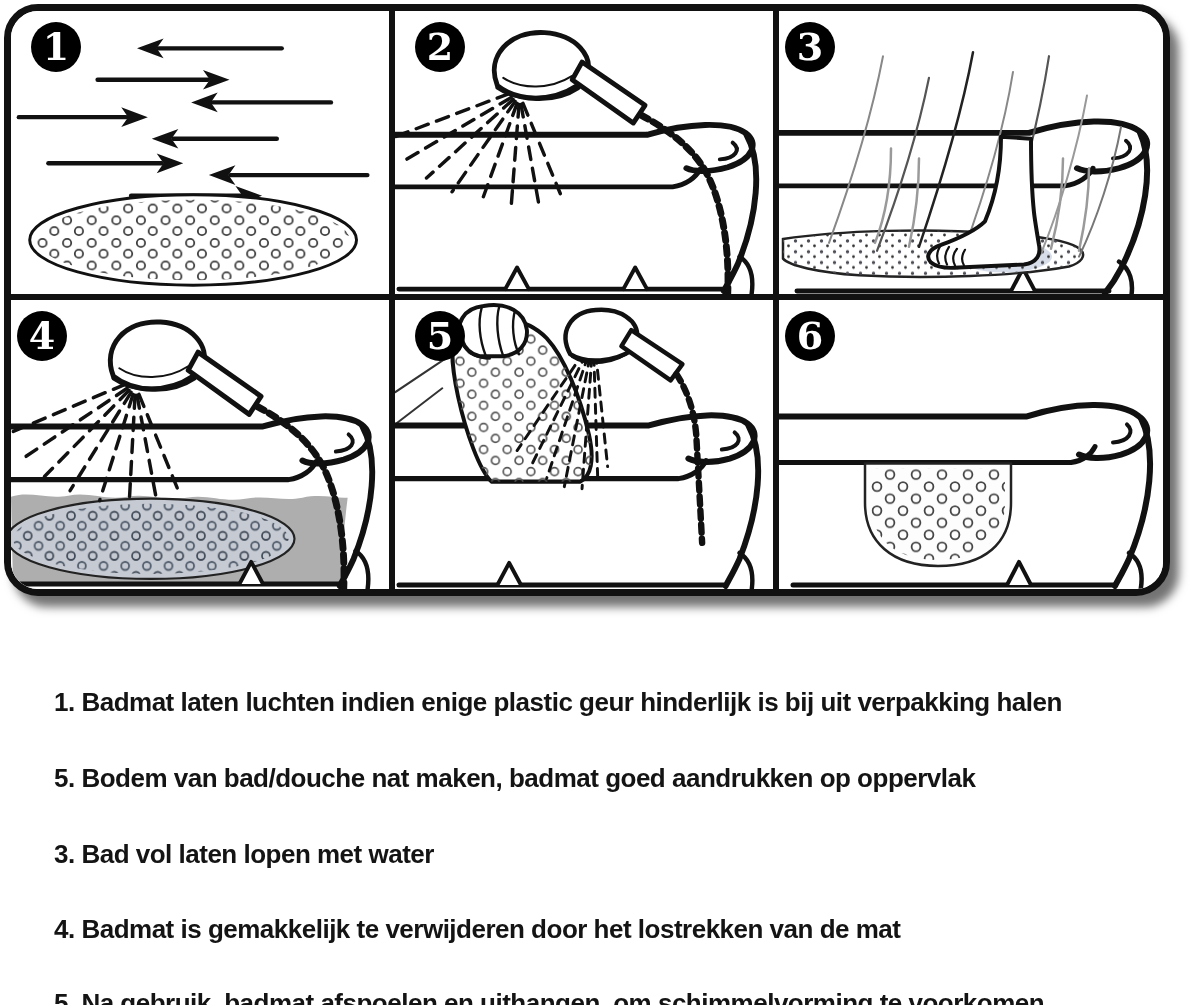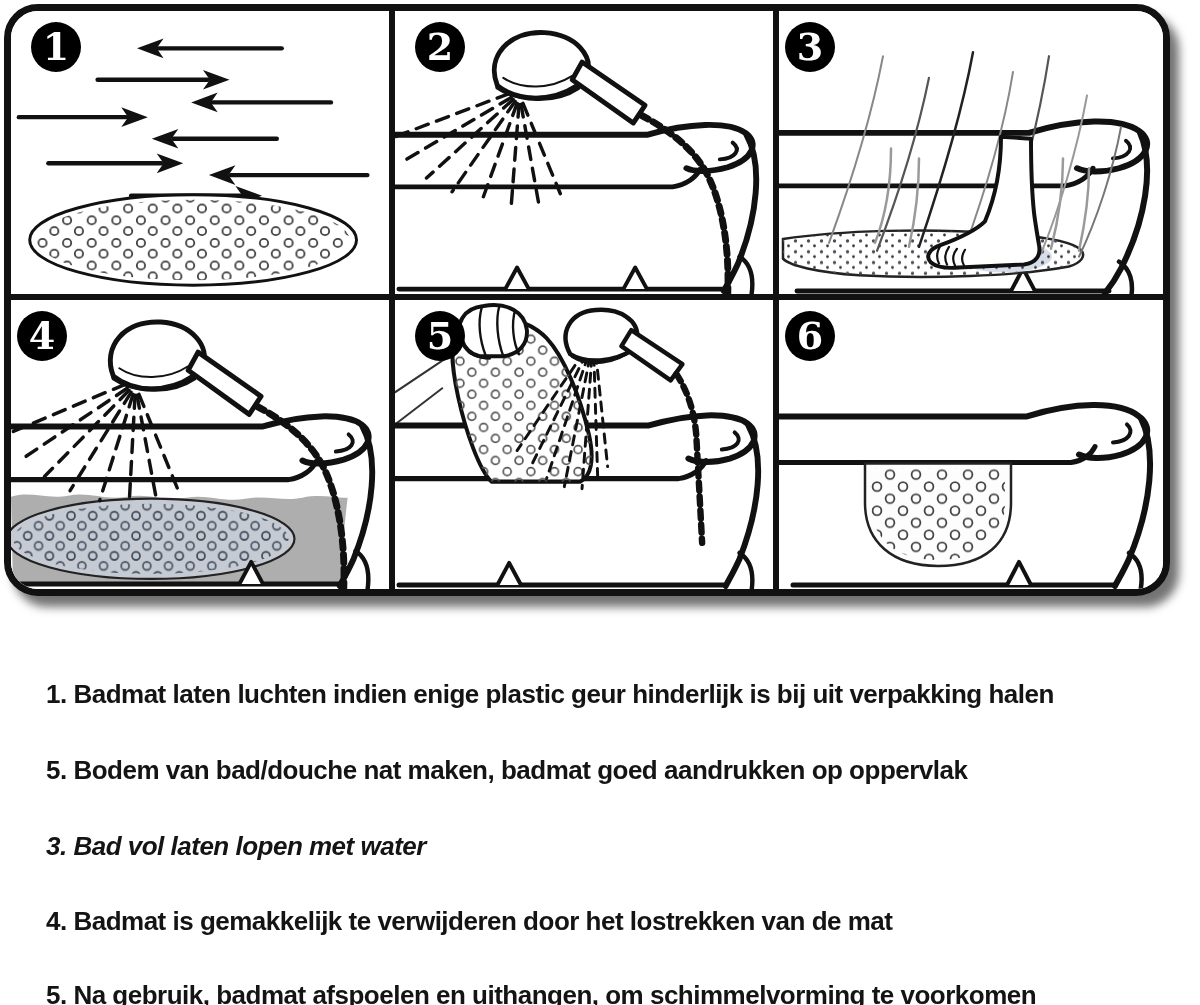--- a/index.html
+++ b/index.html
@@ -12,23 +12,23 @@
   .panel{position:relative;background:#fff;}
   .panel.br{border-right:6px solid #111;}
   .panel.bb{border-bottom:6px solid #111;}
   .panel svg{position:absolute;inset:0;width:100%;height:100%;}
   .badge{position:absolute;width:50px;height:50px;border-radius:50%;background:#000;color:#fff;
          display:flex;align-items:center;justify-content:center;
          font-family:"DejaVu Serif",serif;font-weight:bold;font-size:38px;line-height:1;}
   .badge.p-a{left:20px;top:11px;}
   .badge.p-b{left:6px;top:11px;}
   .instructions{position:absolute;left:0;top:0;width:1200px;height:1005px;pointer-events:none;}
-  .instructions p{position:absolute;left:42px;margin:4px;font-weight:bold;font-size:26px;
+  .instructions p{position:absolute;left:42px;margin:12px;font-weight:bold;font-size:26px;
                   letter-spacing:-0.5px;color:#141414;white-space:nowrap;line-height:28px;}
-  .ln1{top:676px;} .ln2{top:752px;} .ln3{top:828px;font-style:italic;} .ln4{top:903px;text-align:right;} .ln5{top:977px;}
+  .ln1{top:676px;} .ln2{top:752px;} .ln3{top:828px;} .ln4{top:903px;text-align:right;} .ln5{top:977px;}
 </style>
 </head>
 <body>
 
 <div class="page">
 
   <div class="figure">
 
     <div class="panel br bb">
       <svg viewBox="0 0 384 288" preserveAspectRatio="none">

